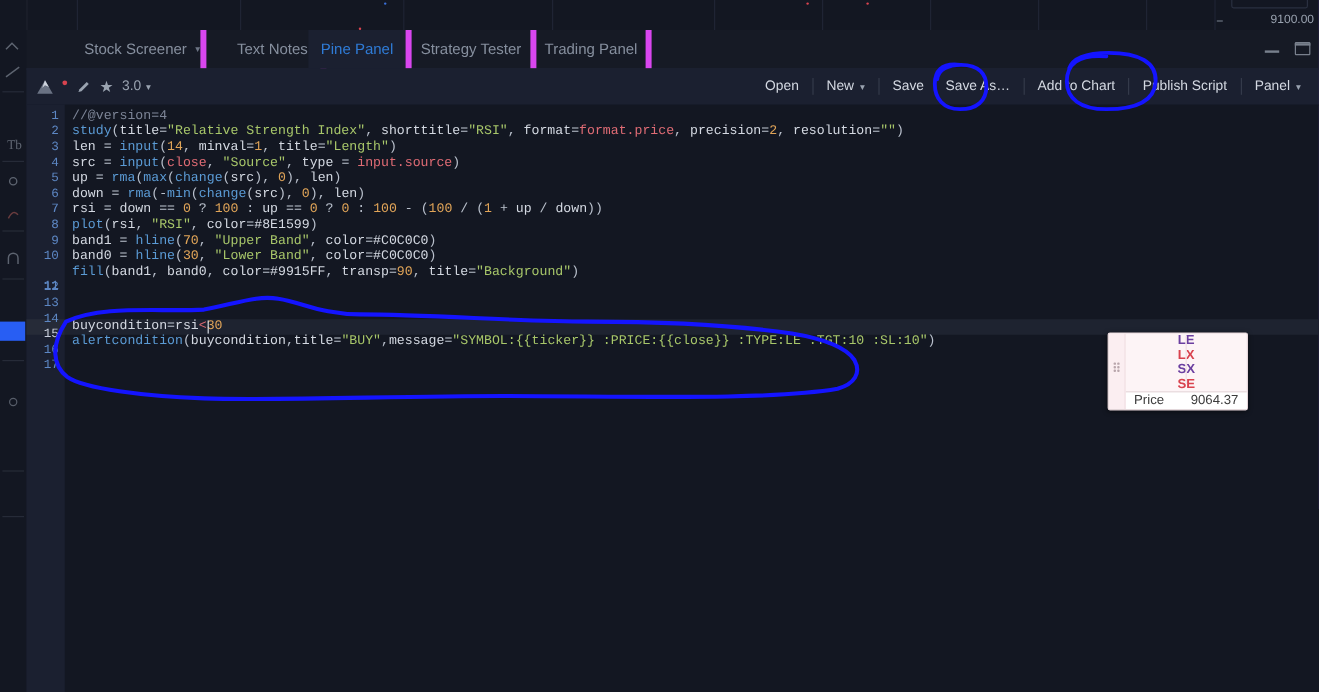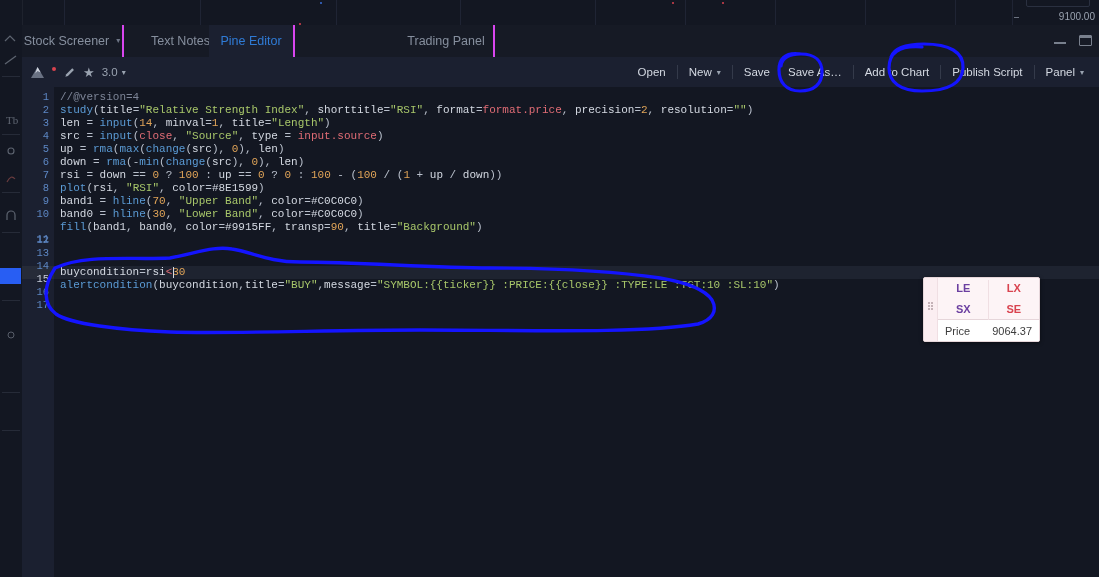--- a/index.html
+++ b/index.html
@@ -29,22 +29,22 @@
   .rail-blue{position:absolute;left:0px;width:21px;height:16px;background:#2962ff;opacity:.95;}
 
   
   .panel{position:absolute;left:22px;top:25px;width:1077px;height:552px;background:#131722;}
 
   
   .tabbar{position:absolute;left:0;top:0;width:1077px;height:32px;background:#161a25;
       border-bottom:1px solid #22283a;}
   .tab{position:absolute;top:0;height:32px;display:flex;align-items:center;
       justify-content:center;font-size:12.5px;color:#868f9e;
-      border-right:2px solid #d946ef;box-sizing:border-box;padding:0 12px;
-      cursor:pointer;white-space:nowrap;}
+      border-right:5px solid #d946ef;box-sizing:border-box;padding:0 12px;
+      cursor:pointer;white-space:nowrap;margin-left:48px;}
   .tab.active{color:#2f7bd6;background:#1b2030;}
   .tab .caret{margin-left:7px;font-size:8px;color:#6d7585;line-height:1;}
   .winbtns{position:absolute;right:6px;top:0;height:32px;display:flex;align-items:center;gap:12px;}
   .wb{width:14px;height:14px;position:relative;cursor:pointer;opacity:.75;}
   .wb .dash{position:absolute;left:1px;top:8px;width:12px;height:1.5px;background:#9aa3b0;}
   .wb .sq{position:absolute;left:0;top:1px;width:13px;height:11px;border:1.3px solid #9aa3b0;border-radius:1px;box-sizing:border-box;}
   .wb .sq:after{content:"";position:absolute;left:-1px;top:0px;width:13px;height:2px;background:#9aa3b0;}
 
   
   .scriptbar{position:absolute;left:0;top:32px;width:1077px;height:30px;background:#1b2030;
@@ -88,21 +88,21 @@
 
   
   .pricewidget{position:absolute;left:923px;top:277px;width:115px;height:63px;
       background:#fdf4f6;border:1px solid #e6d6da;border-radius:2px;
       box-shadow:0 1px 4px rgba(0,0,0,.45);display:flex;}
   .pw-handle{width:13px;height:63px;background:#fbeef1;position:relative;
       border-right:1px solid #f0dfe3;cursor:move;}
   .pw-handle .dots{position:absolute;left:4px;top:24px;width:5px;height:9px;}
   .pw-handle .dots i{position:absolute;width:1.5px;height:1.5px;background:#b9a6ac;border-radius:50%;}
   .pw-body{flex:1;display:flex;flex-direction:column;}
-  .pw-grid{flex:1;display:grid;grid-template-columns:1fr 1fr;}
+  .pw-grid{flex:1;display:grid;grid-template-columns:1fr;}
   .pw-cell{display:flex;align-items:center;justify-content:center;font-size:11px;
       font-weight:bold;cursor:pointer;}
   .pw-cell.le,.pw-cell.sx{color:#6b3fa0;}
   .pw-cell.lx,.pw-cell.se{color:#d9434f;}
   .pw-col-sep{position:absolute;left:64px;top:2px;width:1px;height:40px;background:#f0dfe3;}
   .pw-foot{height:21px;border-top:1px solid #e6d6da;display:flex;align-items:center;
       justify-content:space-between;padding:0 7px;font-size:11px;color:#3c3c3c;background:#fff;}
 
   
   .ink{position:absolute;left:0;top:0;width:1099px;height:577px;pointer-events:none;}
@@ -169,21 +169,24 @@
 
     <div class="tabbar">
       <div class="tab" style="left:0px;width:102px">
         <span>Stock Screener</span>
         <span class="caret">▾</span>
       </div>
       <div class="tab" style="left:117px;width:85px">
         <span>Text Notes</span>
       </div>
       <div class="tab active" style="left:187px;width:86px">
-        <span>Pine Editor</span>
+        <span>Pine Panel</span>
+      </div>
+      <div class="tab" style="left:273px;width:104px">
+        <span>Strategy Tester</span>
       </div>
       <div class="tab" style="left:377px;width:96px">
         <span>Trading Panel</span>
       </div>
       <div class="winbtns">
         <div class="wb">
             <span class="dash"></span>
           </div>
         <div class="wb">
             <span class="sq"></span>

